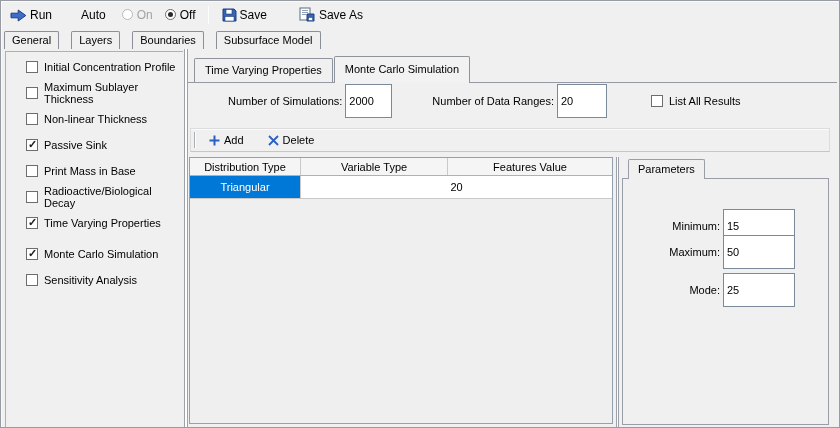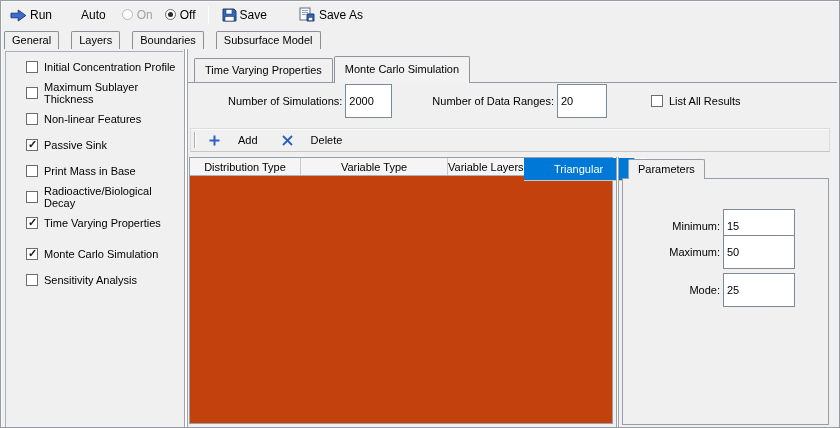--- a/index.html
+++ b/index.html
@@ -79,27 +79,27 @@
   .ml-listall { margin-left: 44px; }
 
   
   .actionbar {
     position: absolute; top: 45px; left: 2px; right: 7px; height: 24px;
     display: flex; align-items: center;
     border: 1px solid #dcdcdc; border-bottom-color: #c6c6c6;
     box-shadow: inset 0 1px 0 #fbfbfb; background: #f0f0f0;
   }
   .grip { width: 1px; height: 16px; border-left: 1px solid #a9aeb6; border-right: 1px solid #fff; margin: 0 8px 0 3px; }
-  .act-btn { display: inline-flex; align-items: center; gap: 18px; padding: 2px 5px; margin-right: 14px; }
+  .act-btn { display: inline-flex; align-items: center; gap: 4px; padding: 2px 5px; margin-right: 14px; }
 
   
   .grid {
     position: absolute; top: 74px; left: 1px; width: 424px; bottom: 3px;
-    border: 1px solid #93a0ad; background: #c2410c;
-    display: flex; flex-direction: row;
+    border: 1px solid #93a0ad; background: #c4b5fd;
+    display: flex; flex-direction: column;
   }
   .g-row { display: flex; }
   .g-head { height: 18px; background: #f5f5f5; border-bottom: 1px solid #aab2ba; }
   .g-head .g-cell { font-size: 11px; }
   .g-cell {
     display: flex; align-items: center; justify-content: center;
     border-right: 1px solid #c9c9c9; overflow: hidden; white-space: nowrap;
   }
   .c0 { width: 111px; } .c1 { width: 147px; } .c2 { flex: 1; border-right: none; }
   .g-data { height: 23px; background: #fff; border-bottom: 1px solid #c9c9c9; }
@@ -190,21 +190,21 @@
       <label class="cb-row">
         <span class="cb"></span>
         <span>Initial Concentration Profile</span>
       </label>
       <label class="cb-row">
         <span class="cb"></span>
         <span>Maximum Sublayer Thickness</span>
       </label>
       <label class="cb-row">
         <span class="cb"></span>
-        <span>Non-linear Features</span>
+        <span>Non-linear Thickness</span>
       </label>
       <label class="cb-row">
         <span class="cb checked"></span>
         <span>Passive Sink</span>
       </label>
       <label class="cb-row">
         <span class="cb"></span>
         <span>Print Mass in Base</span>
       </label>
       <label class="cb-row">
@@ -264,21 +264,21 @@
                 </svg>
             </span>
             <span>Delete</span>
           </span>
         </div>
 
         <div class="grid">
           <div class="g-row g-head">
             <span class="g-cell c0">Distribution Type</span>
             <span class="g-cell c1">Variable Type</span>
-            <span class="g-cell c2">Variable Layers</span>
+            <span class="g-cell c2">Features Value</span>
           </div>
           <div class="g-row g-data">
             <span class="g-cell c0 selected">Triangular</span>
             <span class="g-cell c2">20</span>
           </div>
           <div class="g-fill"></div>
         </div>
 
         <div class="v-split split-mid" style="bottom:0"></div>
 

